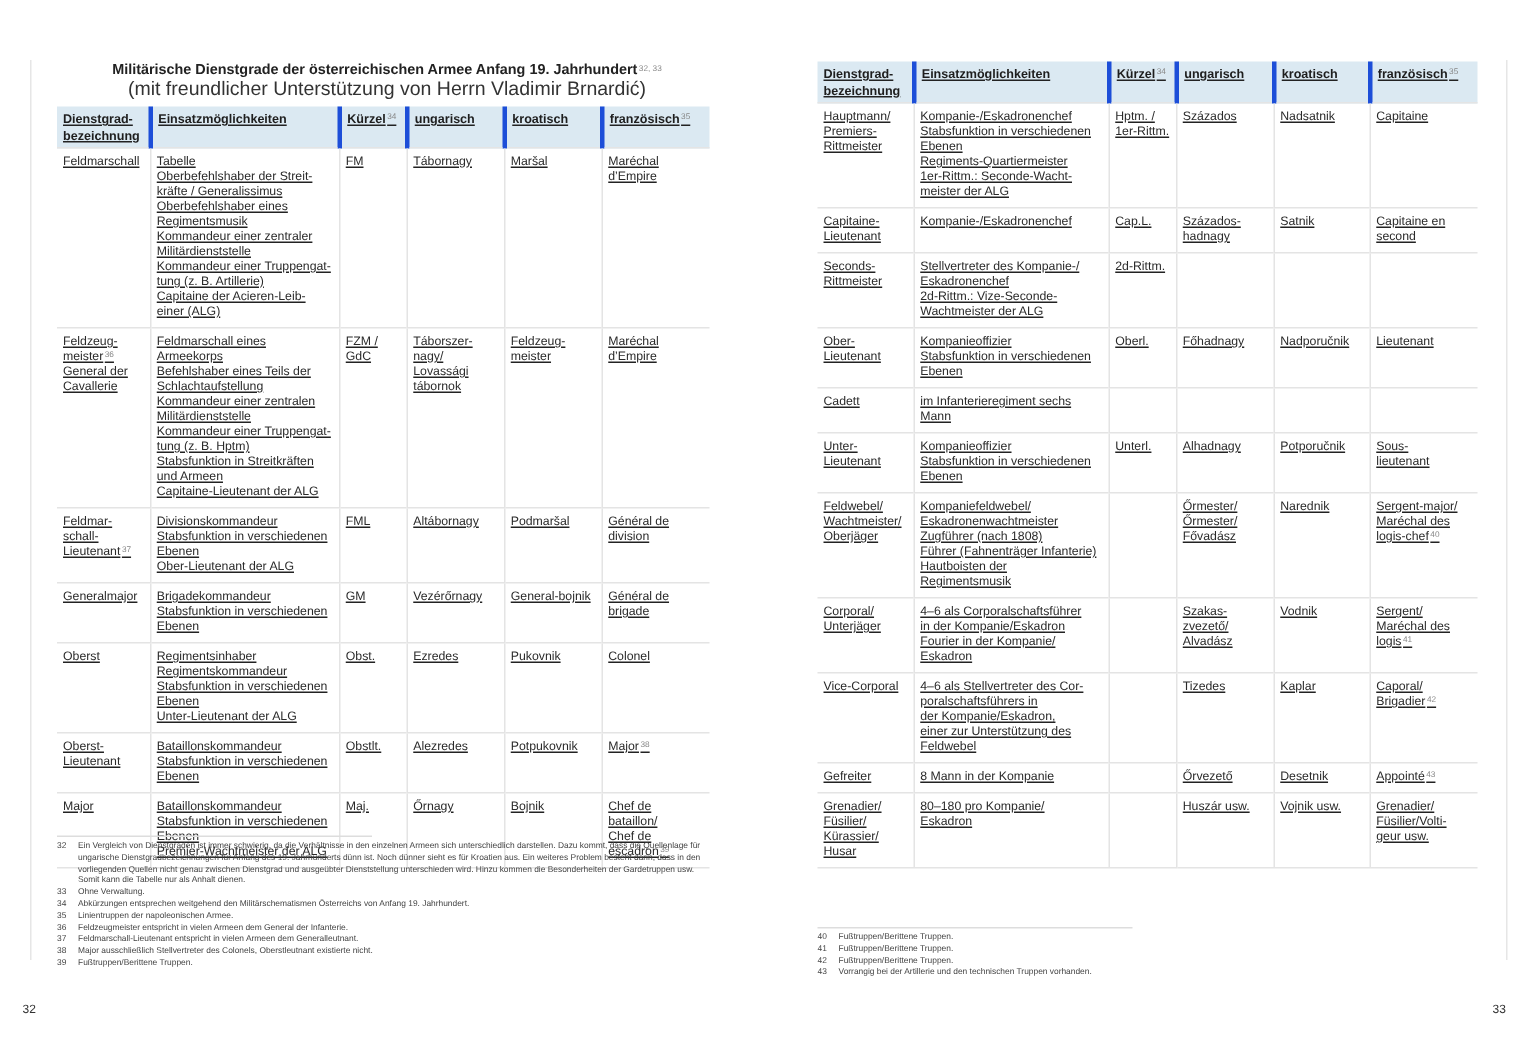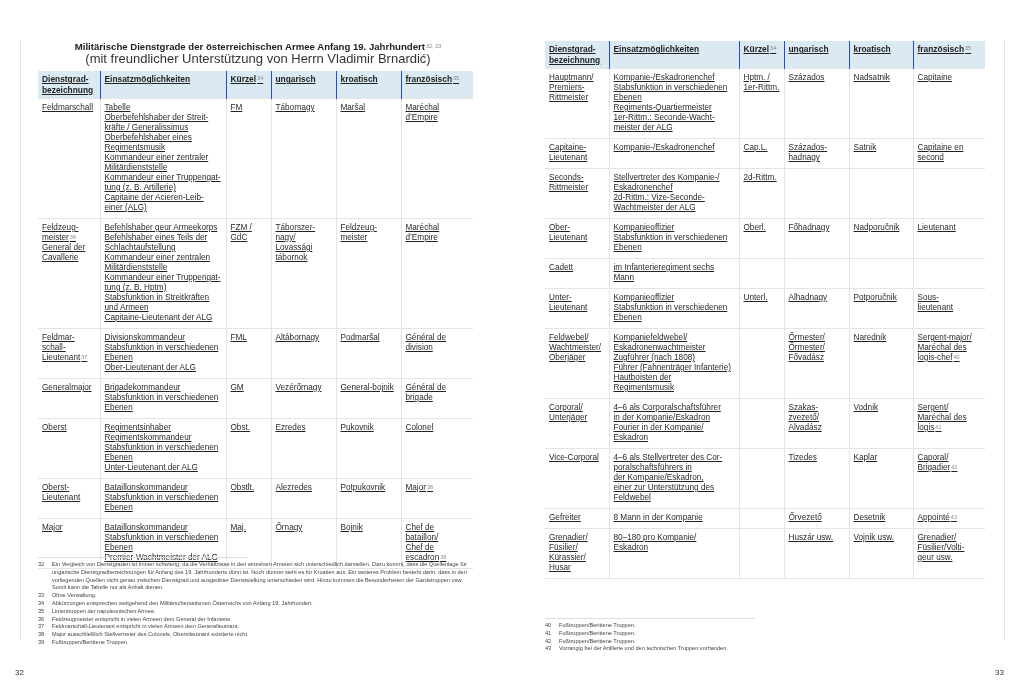--- a/index.html
+++ b/index.html
@@ -17,21 +17,21 @@
   .title-block { position:absolute; left:38px; top:41px; width:440px; text-align:center; }
   .doc-title { font-size:9.6px; font-weight:bold; color:#222; line-height:12px; }
   .doc-subtitle { font-size:13px; color:#333; line-height:11px; }
   sup { font-size:5.5px; color:#888; font-weight:normal; vertical-align:top; position:relative; top:-1px; margin-left:1px; }
 
   table.ranks { position:absolute; border-collapse:collapse; table-layout:fixed; font-size:8.2px; line-height:10px;text-decoration:underline; }
   .page-left table.ranks { left:38px; top:71px; width:435px; }
   .page-right table.ranks { left:35px; top:41px; width:440px; }
   table.ranks th {
     background:#dbe9f2; font-weight:bold; text-align:left; vertical-align:top;
-    padding:3px 4px 3px 4px; color:#1e1e1e; font-size:8.4px; border-left:1px solid #1d4ed8; line-height:10.5px;
+    padding:3px 4px 3px 4px; color:#1e1e1e; font-size:8.4px; border-left:3px solid #1d4ed8; line-height:10.5px;
   }
   table.ranks th:first-child { border-left:none; }
   table.ranks td {
     vertical-align:top; padding:4px 4px 5px 4px; border-top:1px solid #e4e4e4; border-left:1px solid #e4e4e4;
     color:#2a2a2a;
   }
   table.ranks td:first-child { border-left:none; }
   table.ranks tr:last-child td { border-bottom:1px solid #e4e4e4; }
   .line { display:block; }
 
@@ -122,21 +122,21 @@
           </td>
         </tr>
         <tr>
           <td>
             <span class="line">Feldzeug-</span>
             <span class="line">meister<sup>36</sup></span>
             <span class="line">General der</span>
             <span class="line">Cavallerie</span>
           </td>
           <td>
-            <span class="line">Befehlshaber geur Armeekorps</span>
+            <span class="line">Feldmarschall eines Armeekorps</span>
             <span class="line">Befehlshaber eines Teils der</span>
             <span class="line">Schlachtaufstellung</span>
             <span class="line">Kommandeur einer zentralen</span>
             <span class="line">Militärdienststelle</span>
             <span class="line">Kommandeur einer Truppengat-</span>
             <span class="line">tung (z. B. Hptm)</span>
             <span class="line">Stabsfunktion in Streitkräften</span>
             <span class="line">und Armeen</span>
             <span class="line">Capitaine-Lieutenant der ALG</span>
           </td>

